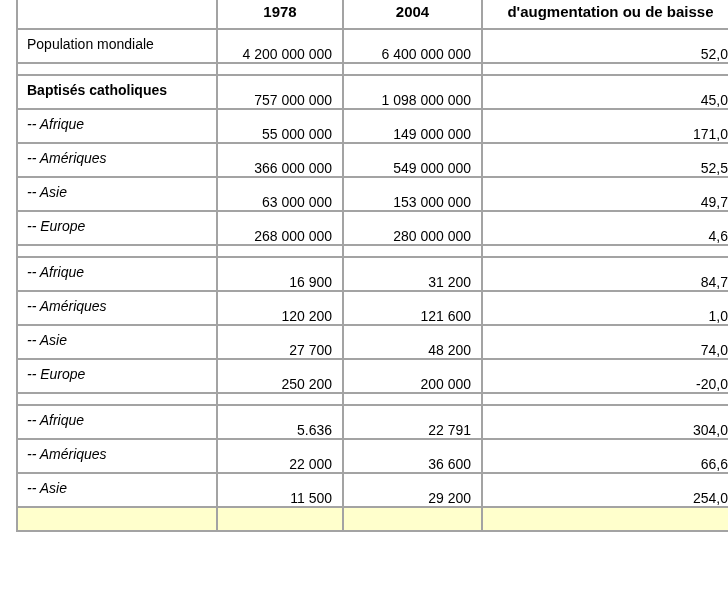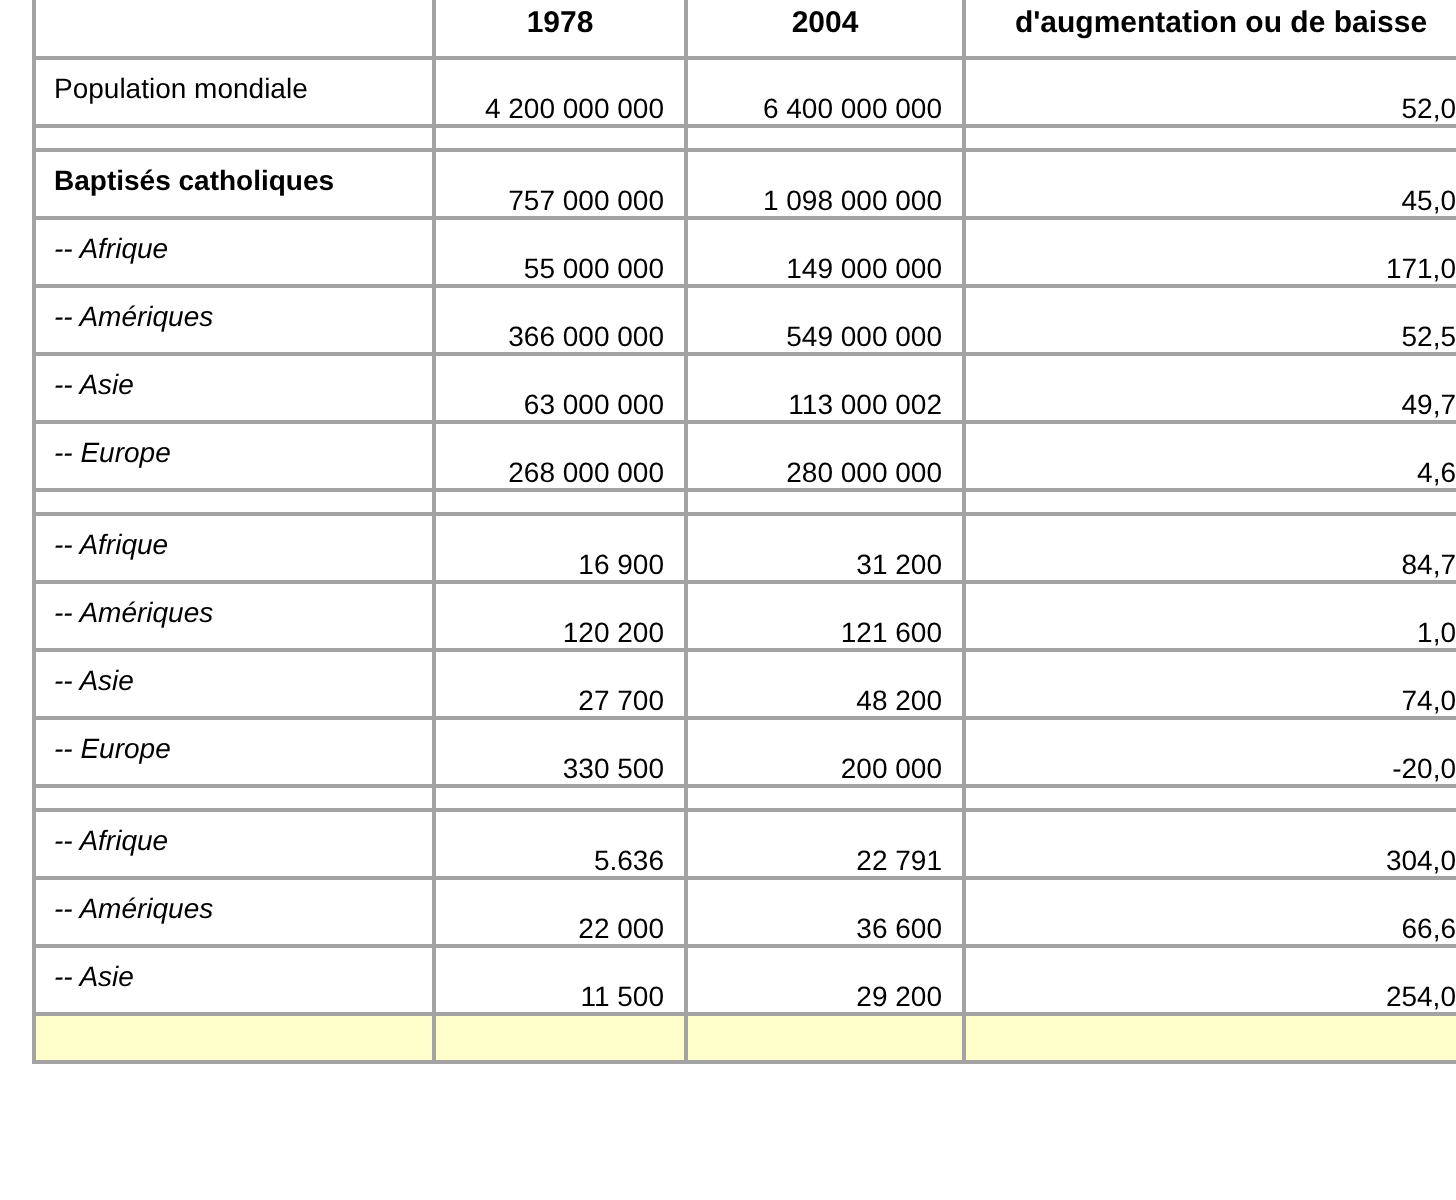--- a/index.html
+++ b/index.html
@@ -102,21 +102,21 @@
         </tr>
         <tr class="data">
           <td class="label italic">-- Amériques</td>
           <td class="num">366 000 000</td>
           <td class="num">549 000 000</td>
           <td class="num">52,5</td>
         </tr>
         <tr class="data">
           <td class="label italic">-- Asie</td>
           <td class="num">63 000 000</td>
-          <td class="num">113 000 002</td>
+          <td class="num">153 000 000</td>
           <td class="num">49,7</td>
         </tr>
         <tr class="data">
           <td class="label italic">-- Europe</td>
           <td class="num">268 000 000</td>
           <td class="num">280 000 000</td>
           <td class="num">4,6</td>
         </tr>
         <tr class="spacer">
           <td></td>
@@ -137,21 +137,21 @@
           <td class="num">1,0</td>
         </tr>
         <tr class="data">
           <td class="label italic">-- Asie</td>
           <td class="num">27 700</td>
           <td class="num">48 200</td>
           <td class="num">74,0</td>
         </tr>
         <tr class="data">
           <td class="label italic">-- Europe</td>
-          <td class="num">330 500</td>
+          <td class="num">250 200</td>
           <td class="num">200 000</td>
           <td class="num">-20,0</td>
         </tr>
         <tr class="spacer">
           <td></td>
           <td></td>
           <td></td>
           <td></td>
         </tr>
         <tr class="data">

